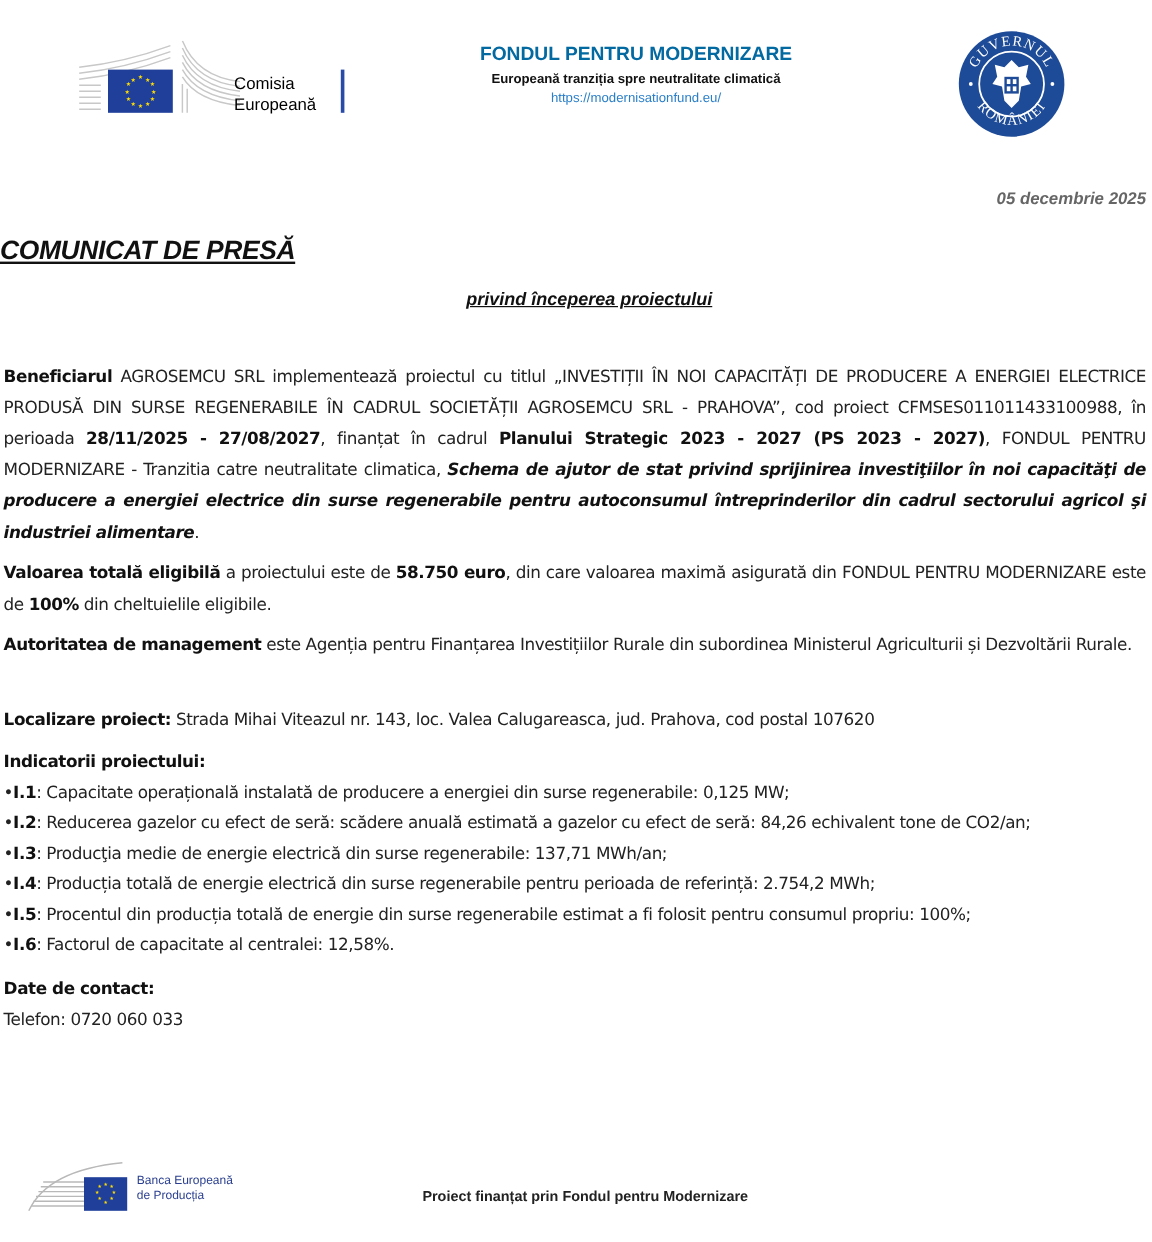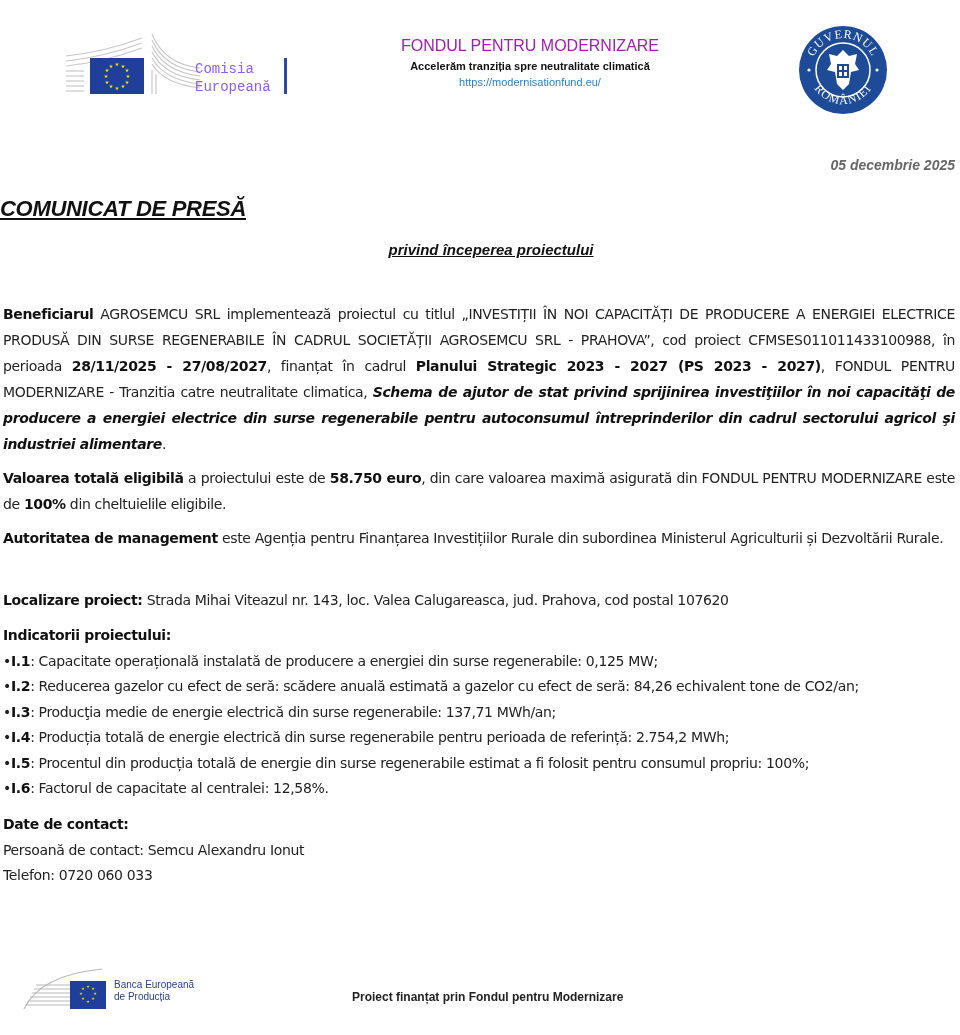--- a/index.html
+++ b/index.html
@@ -1,25 +1,25 @@
 <!DOCTYPE html>
 <html><head>
 <meta charset="utf-8">
 <style>
   html, body { margin: 0; padding: 0; background: #ffffff; }
   body { width: 960px; height: 1035px; position: relative; overflow: hidden;
          font-family: "DejaVu Sans", sans-serif; color: #222; }
   .header { position: absolute; left: 0; top: 0; width: 960px; height: 130px; }
   .ec-logo { position: absolute; left: 64px; top: 34px; width: 230px; height: 64px; }
-  .ec-text { position: absolute; left: 131px; top: 28px; font-family: Liberation Mono, monospace;
-             font-size: 14px; line-height: 18px; color: #8b5cf6; }
+  .ec-text { position: absolute; left: 131px; top: 28px; font-family: Liberation Sans, sans-serif;
+             font-size: 14px; line-height: 18px; color: #000000; }
   .ec-bar { position: absolute; left: 220px; top: 26px; width: 3px; height: 36px; background: #2a4aa8; }
   .fund-block { position: absolute; left: 360px; top: 36px; width: 340px; text-align: center;
                 font-family: "Liberation Sans", sans-serif; }
-  .fund-title { font-size: 16px; font-weight: normal; color: #a21caf; line-height: 20px; }
+  .fund-title { font-size: 16px; font-weight: bold; color: #0369a1; line-height: 20px; }
   .fund-tagline { font-size: 11px; font-weight: bold; color: #111; line-height: 14px; margin-top: 3px; }
   .fund-url { font-size: 11px; color: #2a7fc8; line-height: 14px; margin-top: 2px; }
   .gov-seal { position: absolute; left: 797px; top: 24px; width: 92px; height: 92px; }
 
   .date { position: absolute; right: 5px; top: 157px; font-family: "Liberation Sans", sans-serif;
           font-style: italic; font-weight: bold; font-size: 14px; color: #666; }
   .title { position: absolute; left: 0; width: 948px; top: 196px; text-align: left;
            font-family: Liberation Sans, sans-serif; font-size: 22px; font-weight: bold;
            font-style: italic; text-decoration: underline; color: #111; letter-spacing: -0.3px; }
   .subtitle { position: absolute; left: 0; width: 960px; top: 241px; text-align: center;
@@ -89,21 +89,21 @@
     </svg>
   </div>
   <div class="ec-text" style="left:195px;top:60px;">
     <div>Comisia</div>
     <div>Europeană</div>
   </div>
   <div class="ec-bar" style="left:284px;top:58px;"></div>
 
   <div class="fund-block">
     <div class="fund-title">FONDUL PENTRU MODERNIZARE</div>
-    <div class="fund-tagline">Accelerăm tranziția spre neutralitate climatică</div>
+    <div class="fund-tagline">Europeană tranziția spre neutralitate climatică</div>
     <div class="fund-url">https://modernisationfund.eu/</div>
   </div>
 
   <div class="gov-seal">
     <svg width="92" height="92" viewBox="0 0 92 92">
       <circle cx="46" cy="46" r="44" fill="#1e4b97"></circle>
       <circle cx="46" cy="46" r="27" fill="none" stroke="#ffffff" stroke-width="1.5"></circle>
       <defs>
         <path id="arcTop" d="M14 46 A32 32 0 0 1 78 46"></path>
         <path id="arcBot" d="M12 46 A34 34 0 0 0 80 46"></path>
@@ -153,21 +153,20 @@
     <li><b>I.2</b><span>: Reducerea gazelor cu efect de seră: scădere anuală estimată a gazelor cu efect de seră: 84,26 echivalent tone de CO2/an;</span></li>
     <li><b>I.3</b><span>: Producţia medie de energie electrică din surse regenerabile: 137,71 MWh/an;</span></li>
     <li><b>I.4</b><span>: Producția totală de energie electrică din surse regenerabile pentru perioada de referință: 2.754,2 MWh;</span></li>
     <li><b>I.5</b><span>: Procentul din producția totală de energie din surse regenerabile estimat a fi folosit pentru consumul propriu: 100%;</span></li>
     <li><b>I.6</b><span>: Factorul de capacitate al centralei: 12,58%.</span></li>
   </ul>
 </div>
 
 <div class="body-text contact">
   <div><b>Date de contact:</b></div>
-  <div>Persoană de contact: Semcu Alexandru Ionut</div>
   <div>Telefon: 0720 060 033</div>
 </div>
 
 <div class="footer">
   <div class="eib-logo">
     <svg width="190" height="50" viewBox="0 0 190 50">
       <g stroke="#b8b8b8" stroke-width="1.2" fill="none">
         <path d="M2 48 Q18 14 80 8"></path>
         <path d="M14 24 L48 24"></path>
           <path d="M12 28 L48 28"></path>

